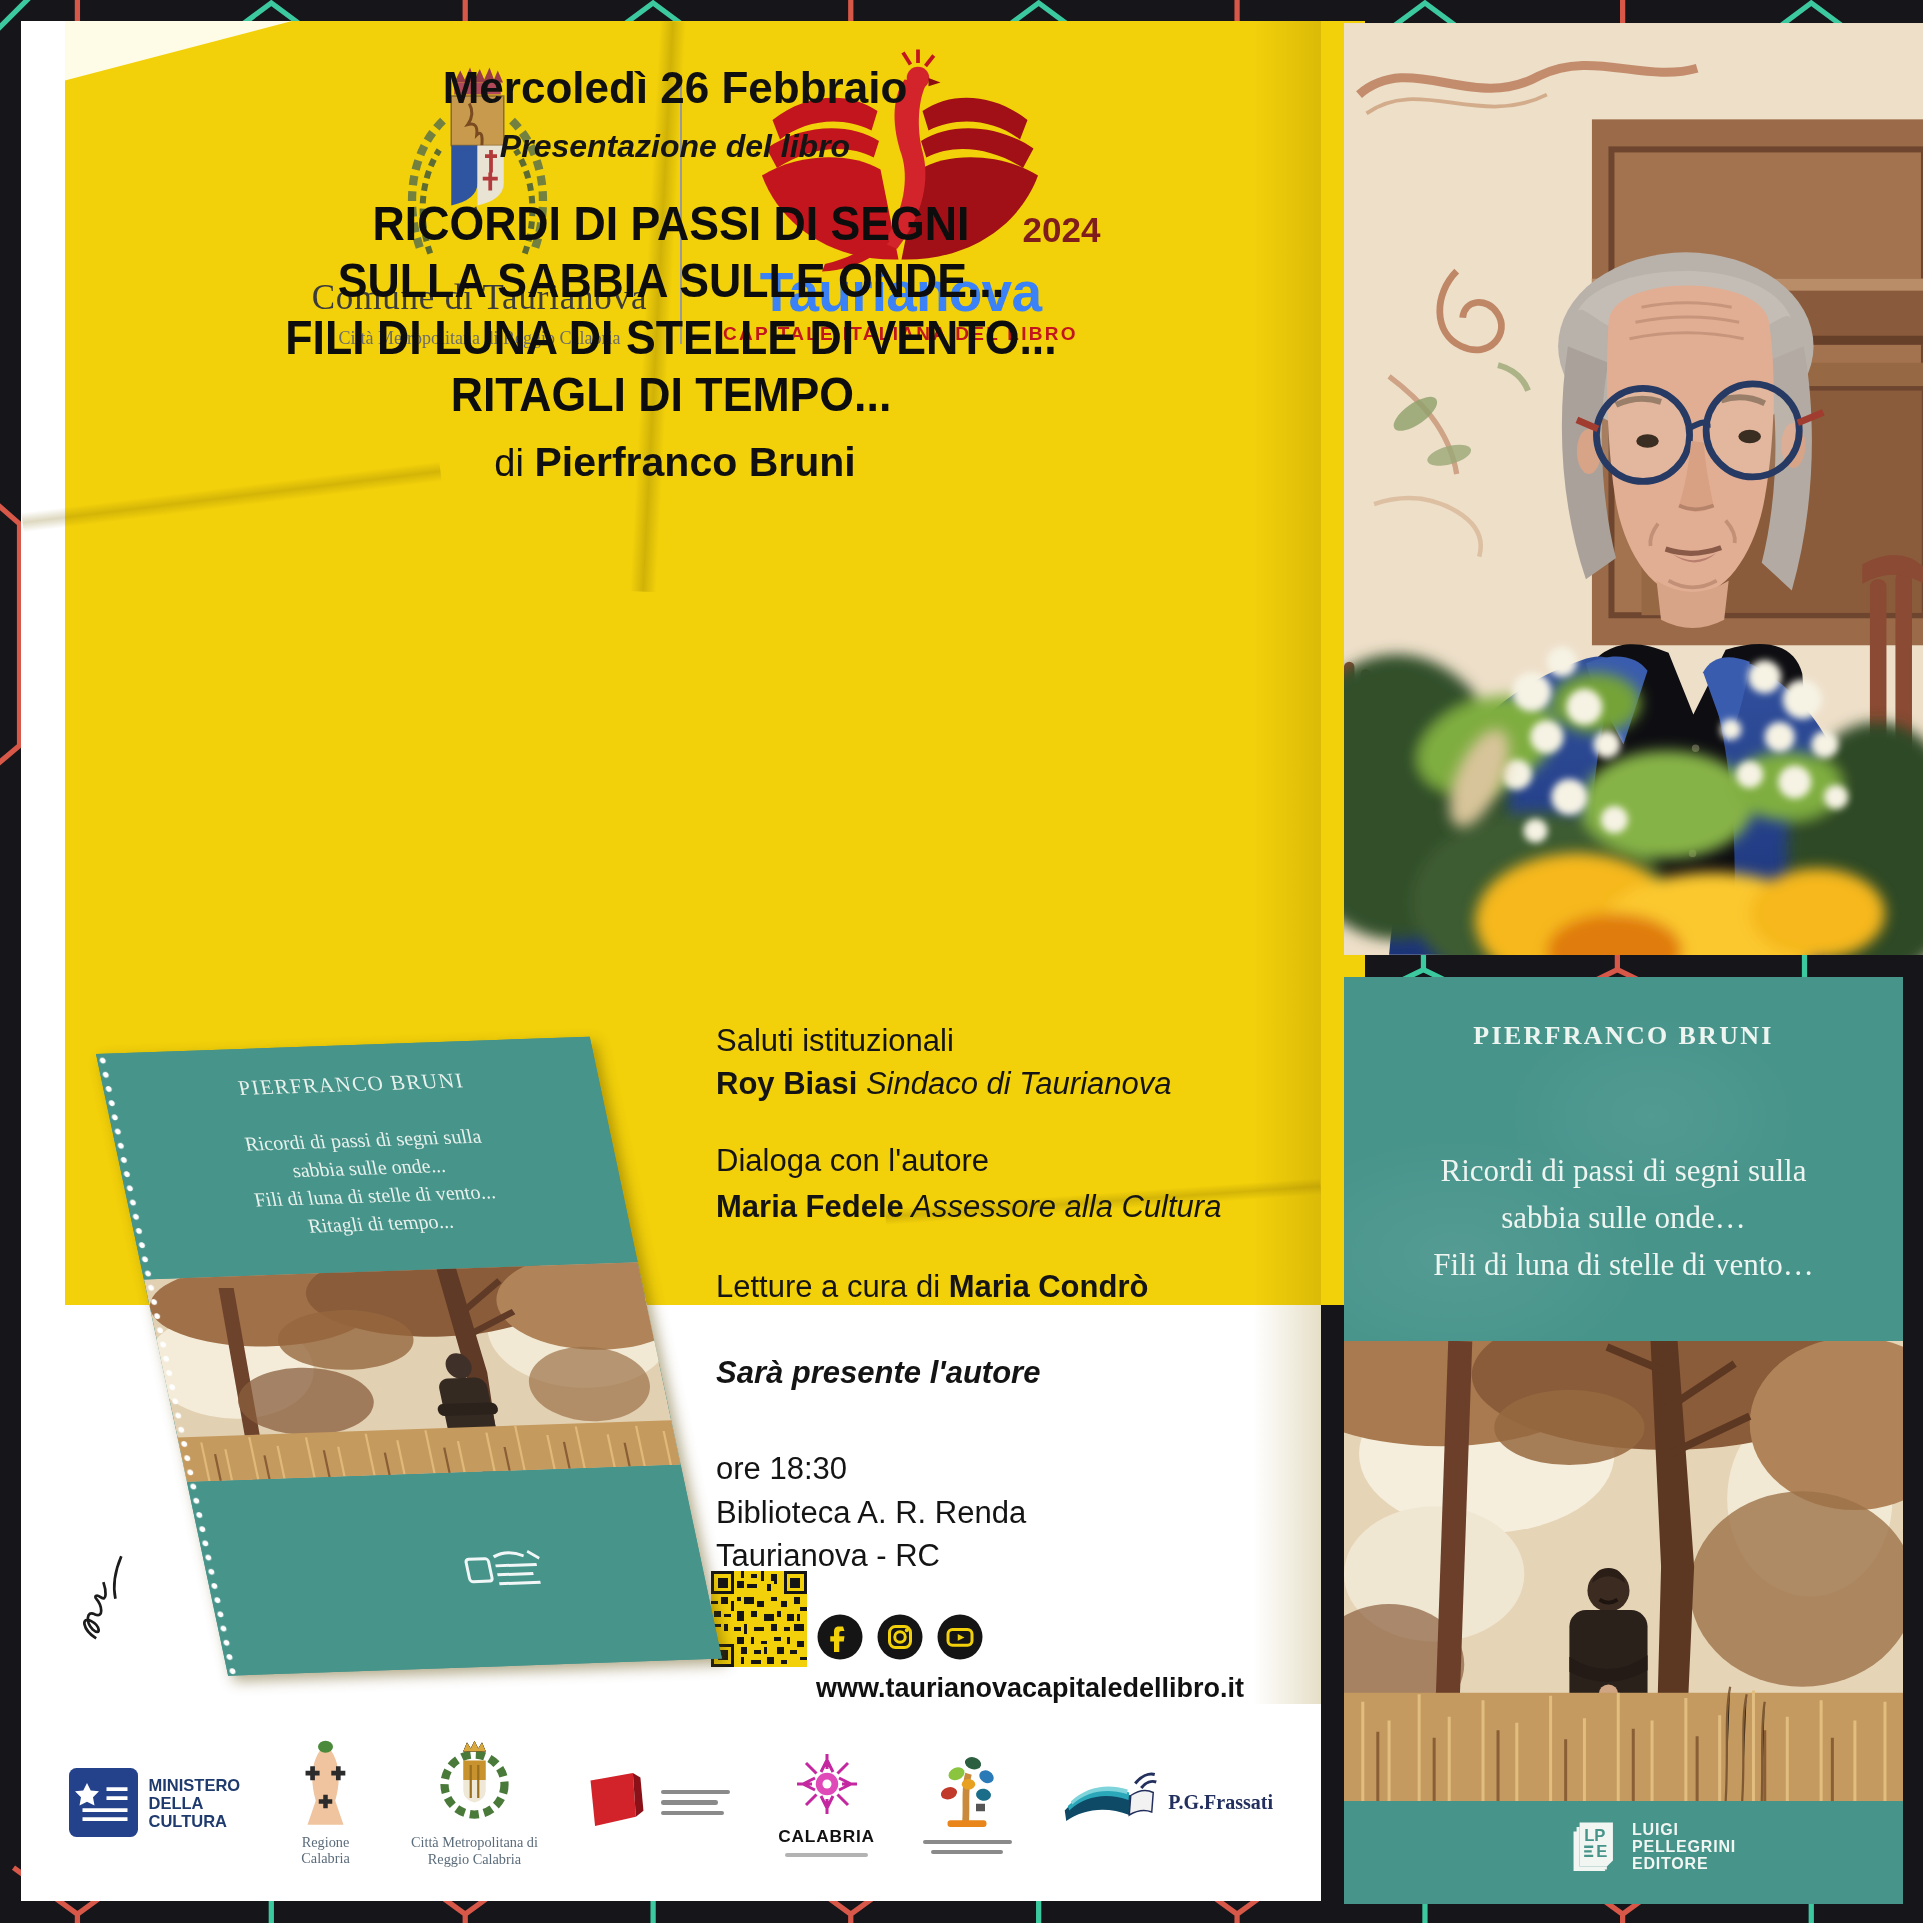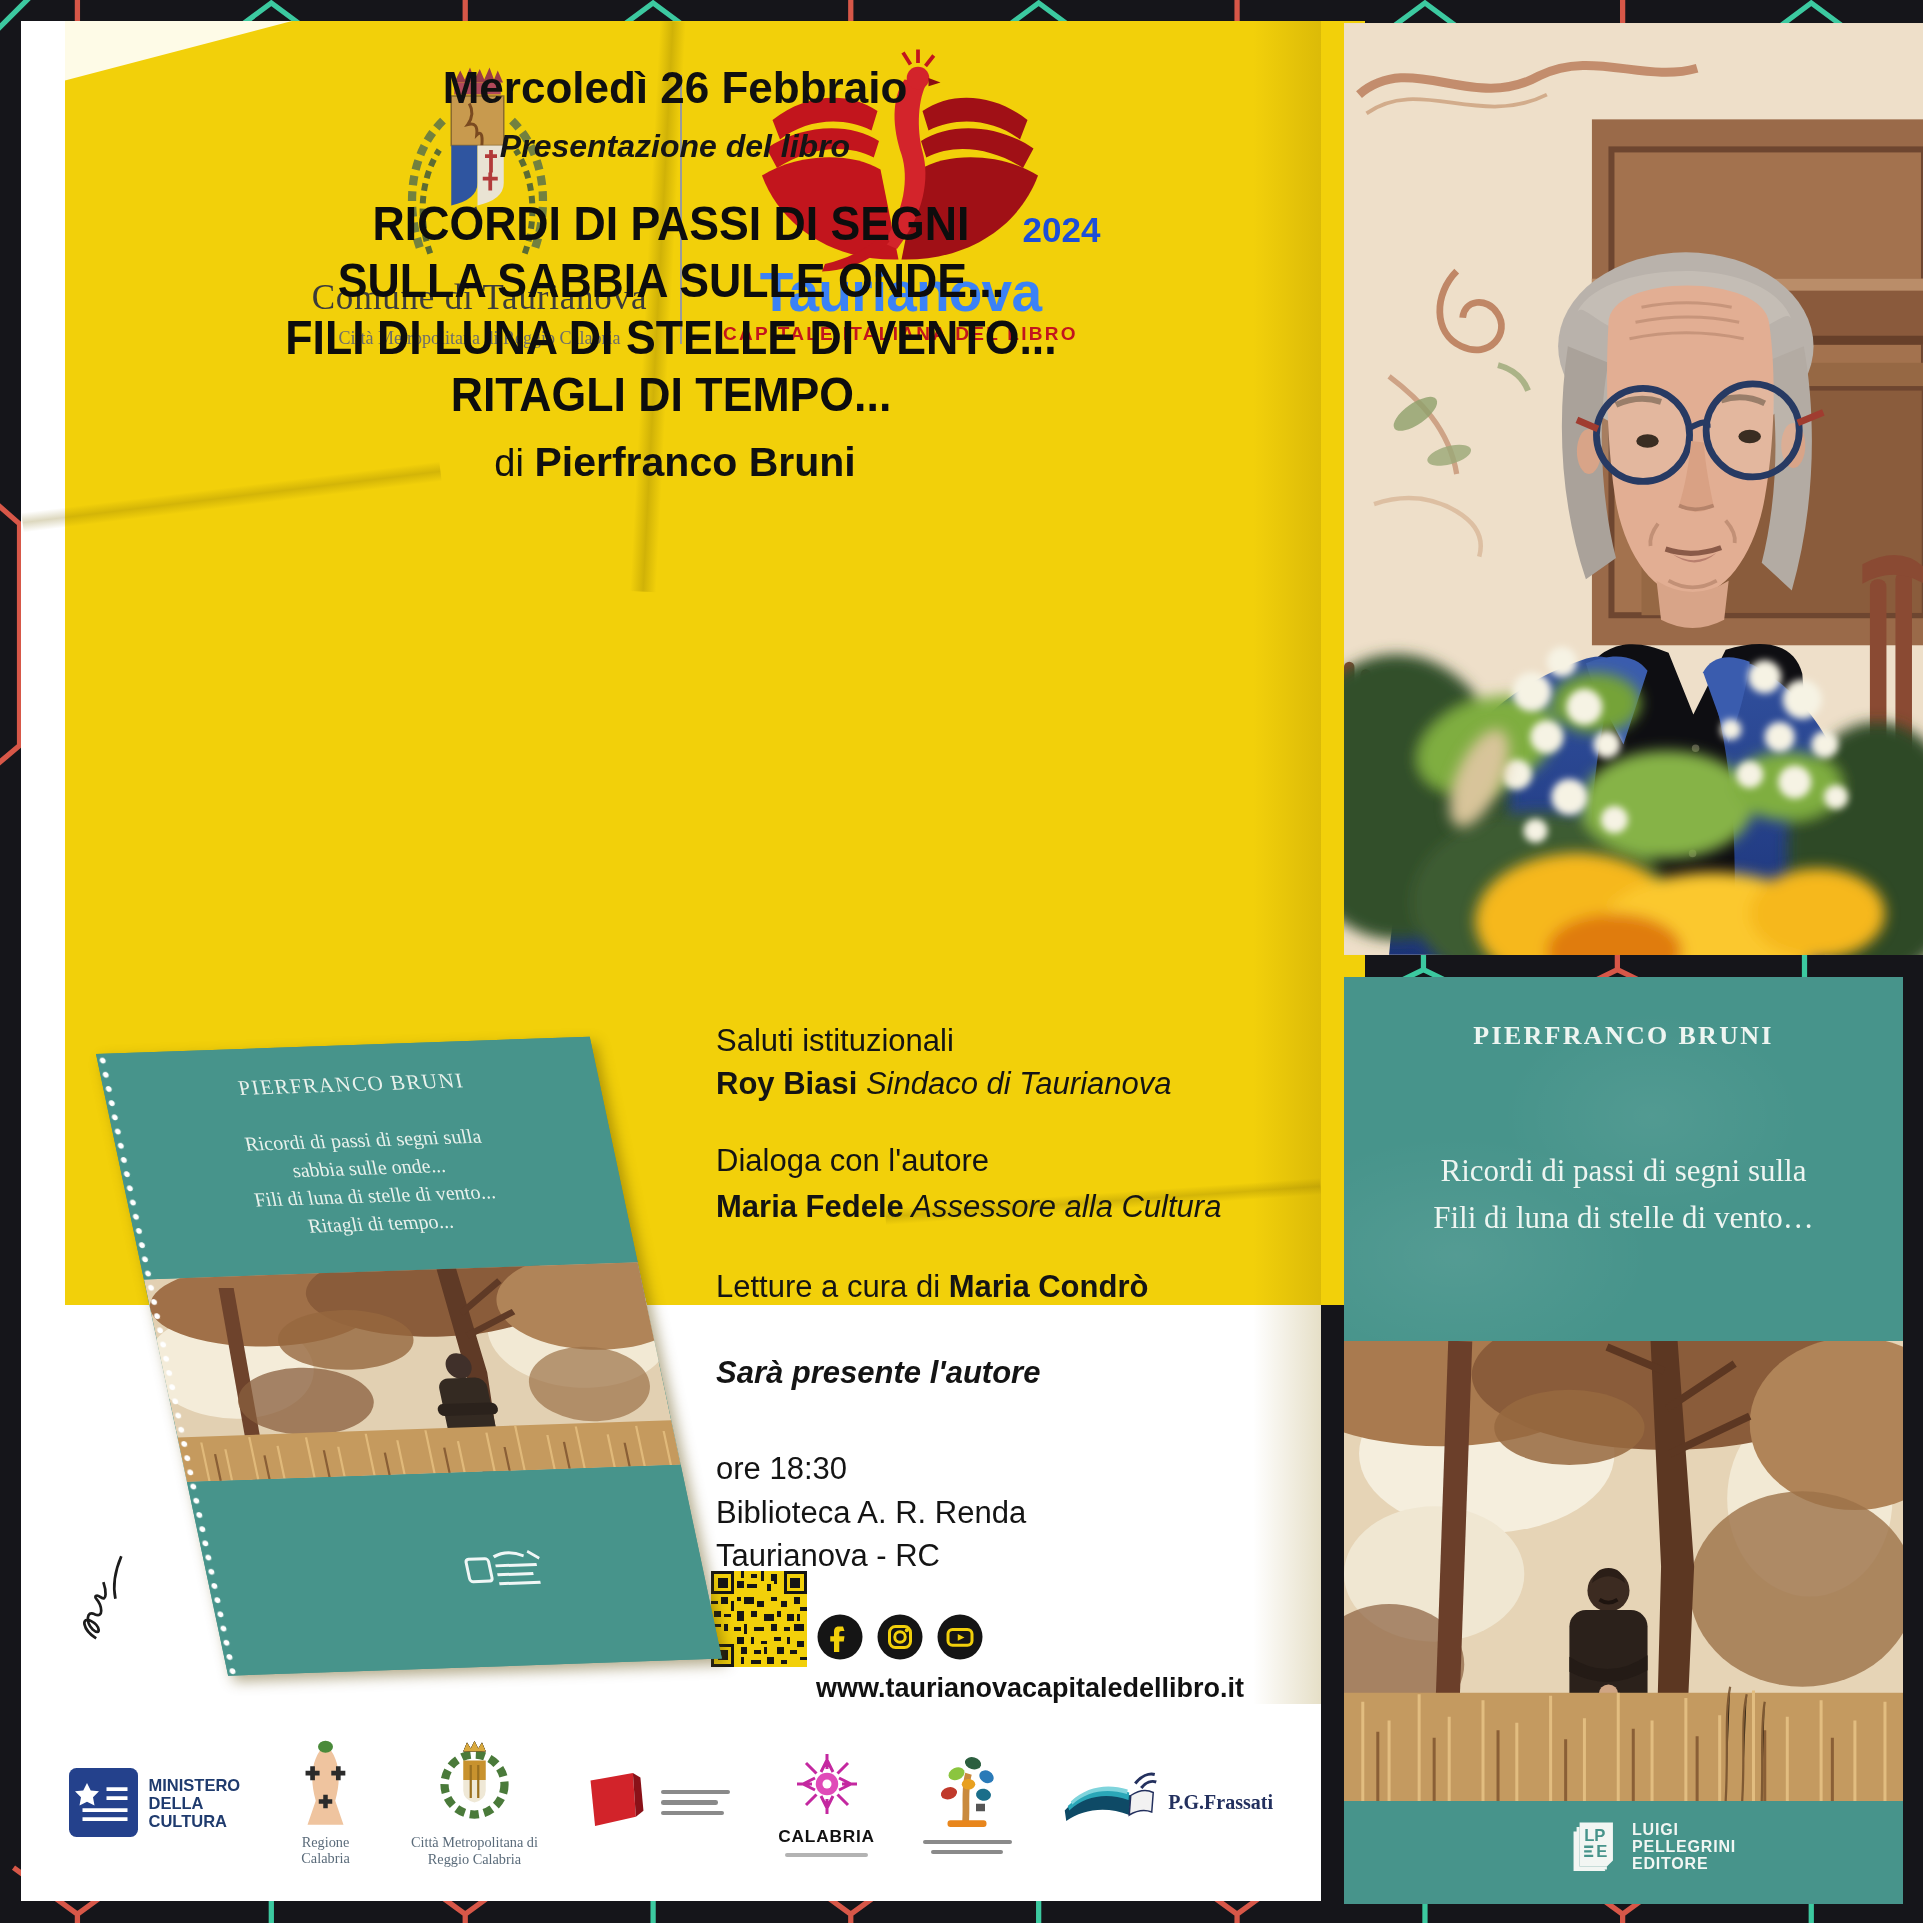--- a/index.html
+++ b/index.html
@@ -12,21 +12,21 @@
   .panel{position:absolute;z-index:1;}
   .poster{left:21px;top:21px;width:1300px;height:1880px;background:#ffffff;}
   .photo-panel{left:1344px;top:22.5px;width:580px;height:932px;background:#e8d9c4;overflow:hidden;}
   .cover-panel{left:1344px;top:977px;width:559px;height:927px;background:#47948b;overflow:hidden;}
   
   .muni-name{left:173px;top:257px;width:571px;text-align:center;font-family:"Liberation Serif",serif;
              font-size:35px;color:#3b3b3b;letter-spacing:0.8px;}
   .muni-sub{left:188px;top:307px;width:541px;text-align:center;font-family:"Liberation Serif",serif;
             font-size:18px;color:#6b6b6b;}
   .divider{left:659px;top:54px;width:1.5px;height:269px;background:#9a9a9a;}
-  .cap-year{left:984px;top:189px;width:113px;text-align:center;font-size:35px;font-weight:bold;color:#1d4ed8;}
+  .cap-year{left:984px;top:189px;width:113px;text-align:center;font-size:35px;font-weight:bold;color:#7f1d1d;}
   .cap-name{left:714px;top:239px;width:331px;text-align:center;font-size:55px;font-weight:900;color:#3b82f6;
             letter-spacing:-0.8px;}
   .cap-tag{left:699px;top:302px;width:361px;text-align:center;font-size:19px;font-weight:bold;color:#c2151d;
            letter-spacing:2.3px;}
   
   .p-yellow{left:0;top:400px;width:1300px;height:1284px;background:#f2d00a;overflow:hidden;margin-left:44px;}
   .fold{position:absolute;background:linear-gradient(90deg,rgba(120,100,0,0),rgba(120,100,0,.28),rgba(120,100,0,0));}
   .fold.h{background:linear-gradient(180deg,rgba(120,100,0,0),rgba(120,100,0,.25),rgba(120,100,0,0));}
   .shade-r{position:absolute;right:0;top:0;width:68px;height:100%;
            background:linear-gradient(90deg,rgba(140,110,0,0),rgba(140,110,0,.22));}
@@ -551,20 +551,21 @@
         <ellipse cx="180" cy="1005" rx="30" ry="70" fill="#d8c49a" transform="rotate(24 180 1005)"></ellipse>
       </g>
     </svg>
   </div>
 
   <div class="panel cover-panel">
     <div class="mottle"></div>
     <div class="abs c-author">PIERFRANCO BRUNI</div>
     <div class="abs c-title">
       <div>Ricordi di passi di segni sulla</div>
+      <div>sabbia sulle onde…</div>
       <div>Fili di luna di stelle di vento…</div>
     </div>
     <svg class="abs c-photo" viewBox="0 0 744 612" preserveAspectRatio="none">
       <rect width="744" height="612" fill="#e6d4b6"></rect>
       <ellipse cx="190" cy="150" rx="170" ry="105" fill="#f5eedd"></ellipse>
       <ellipse cx="120" cy="310" rx="120" ry="90" fill="#f0e7d2"></ellipse>
       <ellipse cx="620" cy="210" rx="110" ry="130" fill="#f2e9d4"></ellipse>
       <ellipse cx="130" cy="55" rx="210" ry="85" fill="#a97a4f"></ellipse>
       <ellipse cx="430" cy="45" rx="260" ry="100" fill="#8a5c3a"></ellipse>
       <ellipse cx="680" cy="110" rx="140" ry="115" fill="#b08458"></ellipse>

